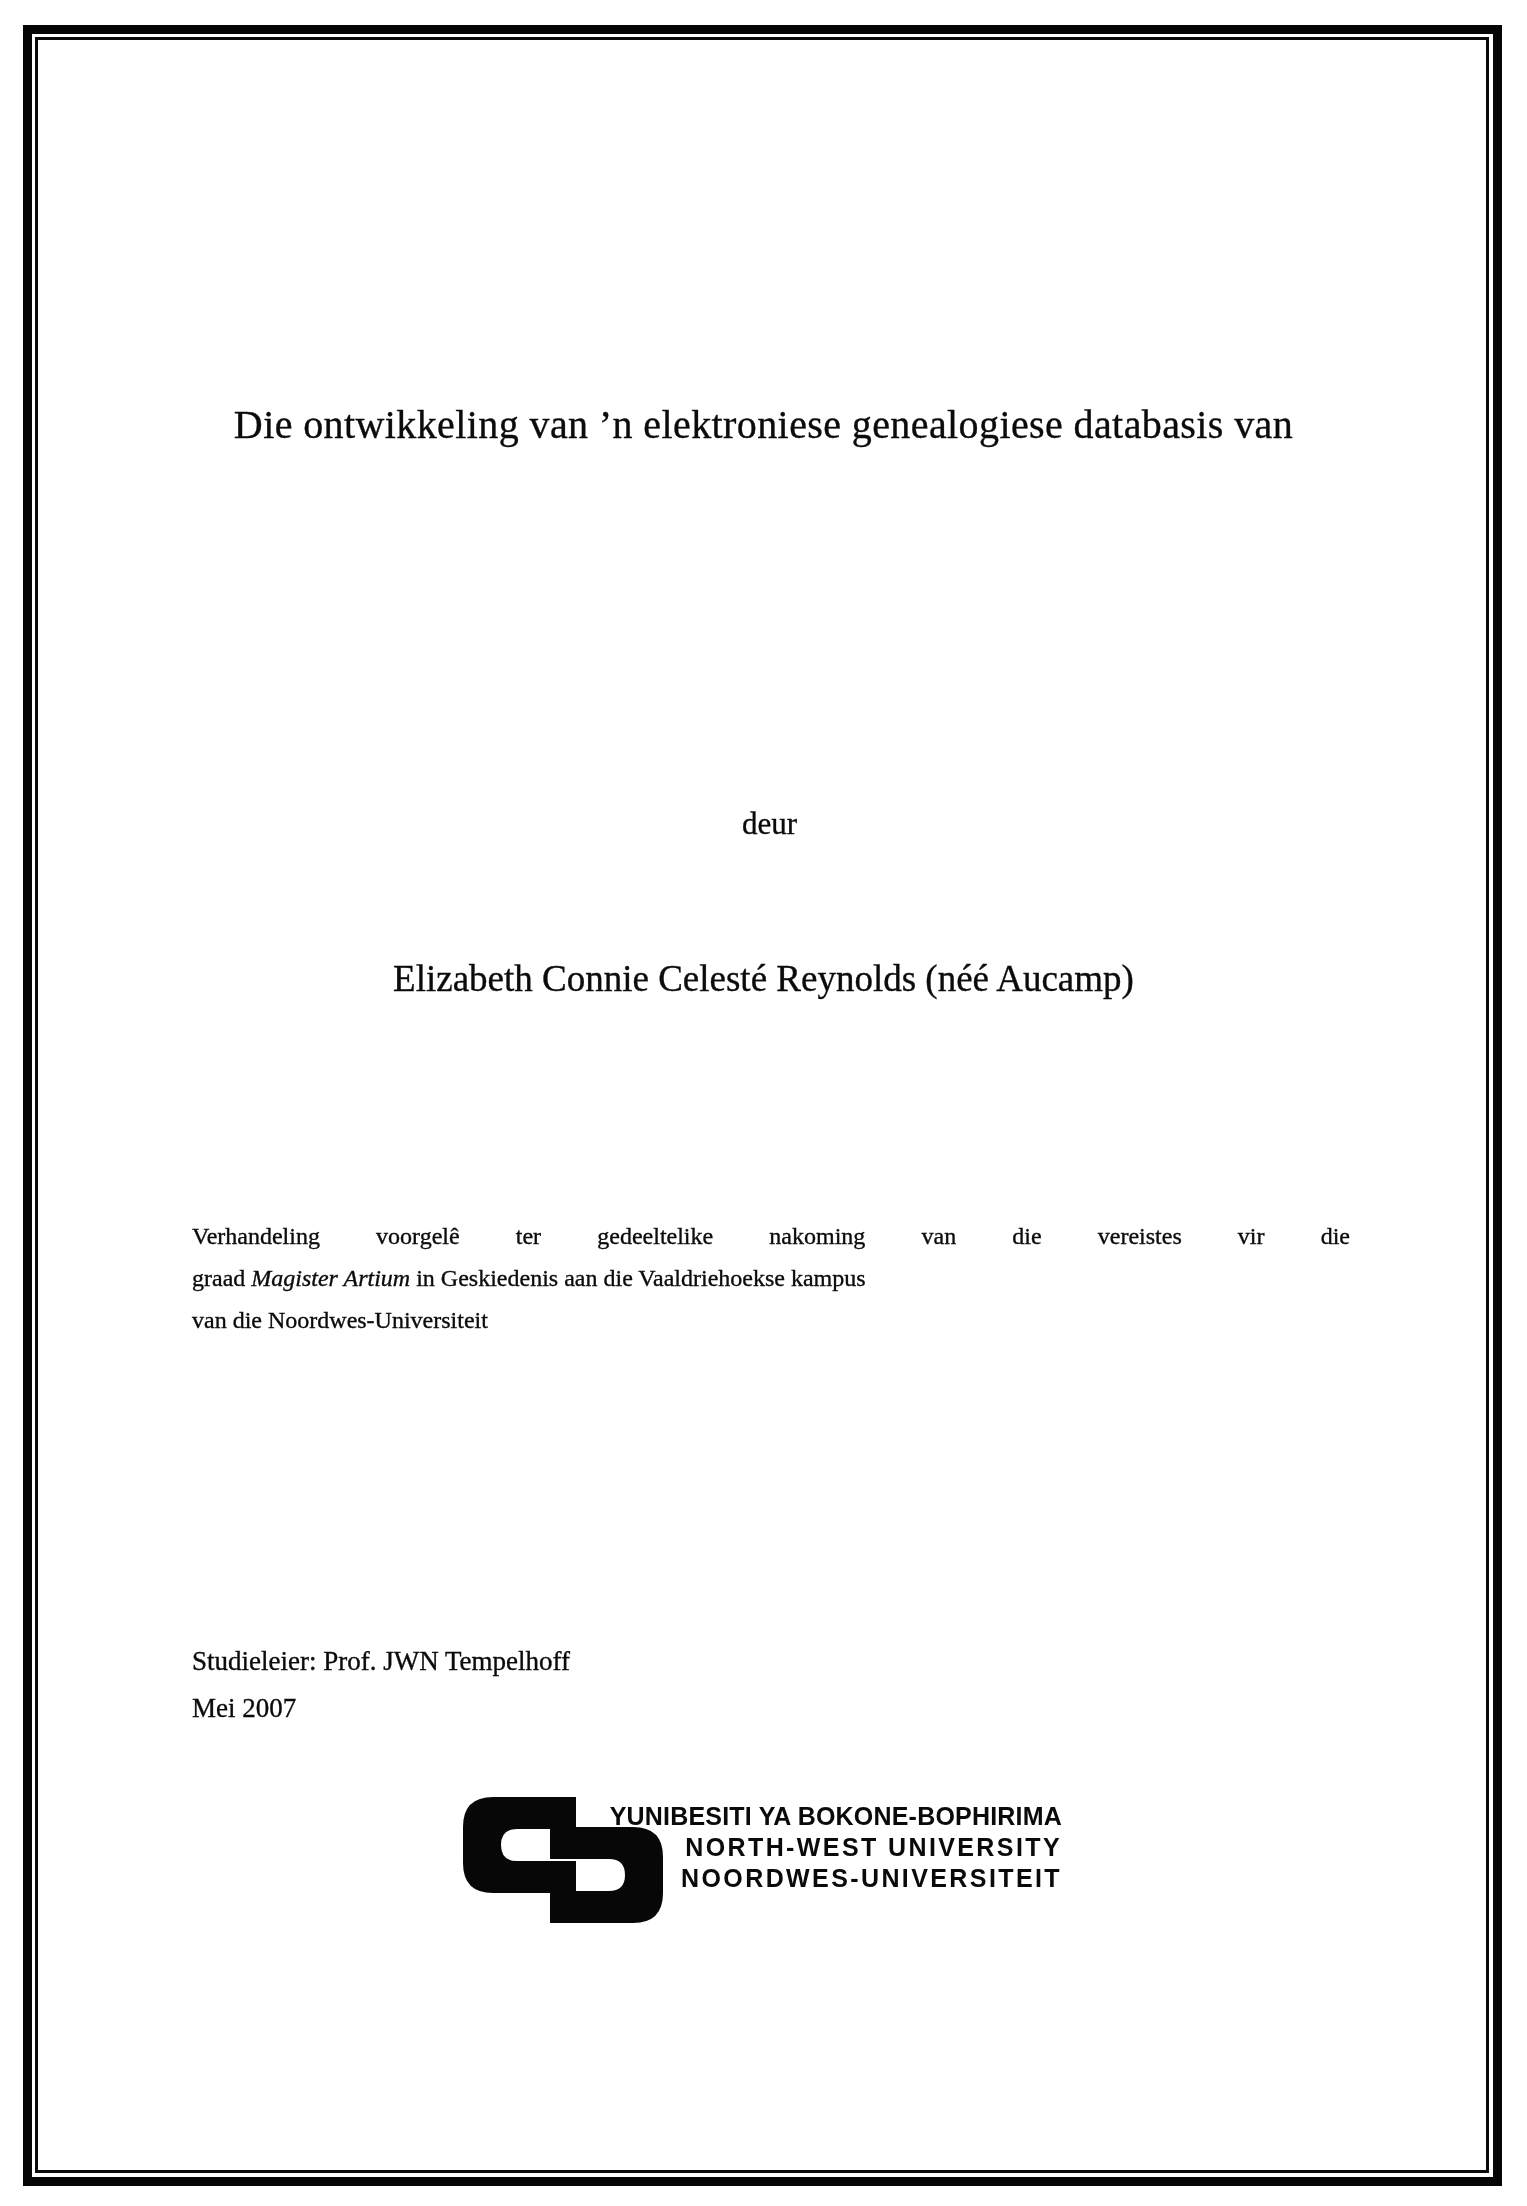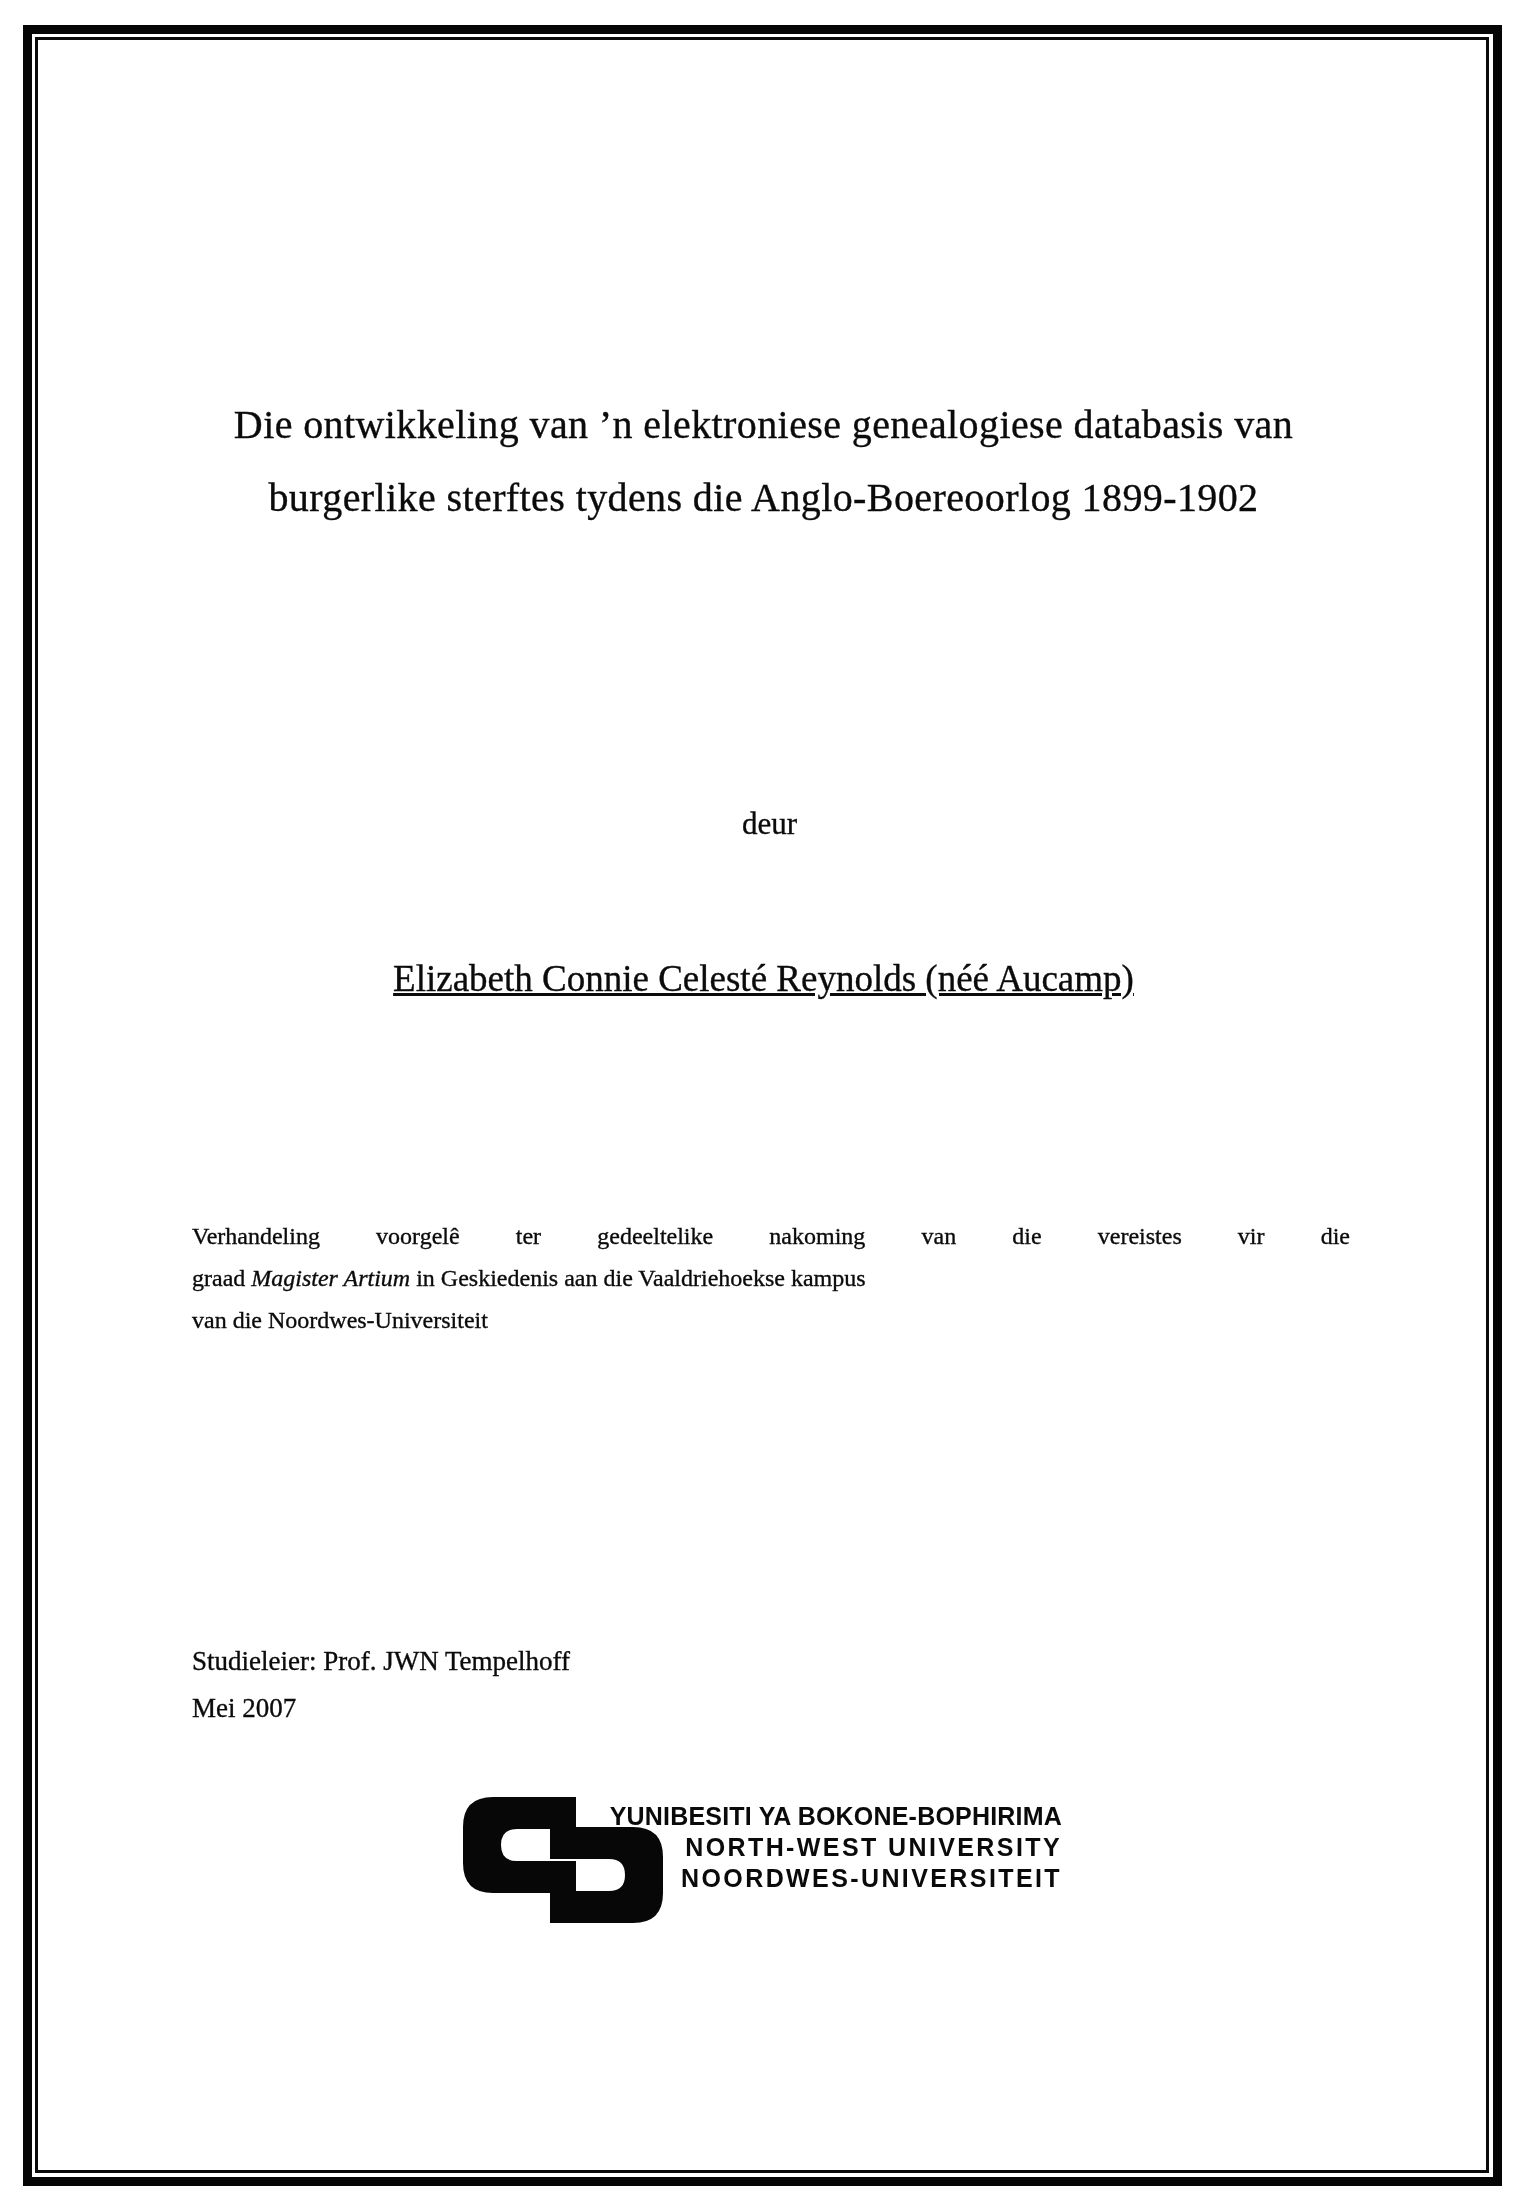--- a/index.html
+++ b/index.html
@@ -50,21 +50,20 @@
     top: 806px; left: 0; right: 0;
     text-align: center;
     font-size: 31px;
     padding-left: 12px;
   }
   .author-line {
     position: absolute;
     top: 957px; left: 0; right: 0;
     text-align: center;
     font-size: 37px;
-    text-decoration: underline;
   }
   .statement-block {
     position: absolute;
     top: 1215px; left: 192px;
     width: 1158px;
     font-size: 24px;
     line-height: 42px;
   }
   .justified-line {
     text-align: justify;
@@ -111,21 +110,20 @@
 <div class="page">
 
   <div class="outer-frame">
     <div class="inner-frame"></div>
   </div>
 
   <div class="content">
 
     <div class="title-block serif-text">
       <div>Die ontwikkeling van ’n elektroniese genealogiese databasis van</div>
-      <div>burgerlike sterftes tydens die Anglo-Boereoorlog 1899-1902</div>
     </div>
 
     <div class="byline-label serif-text">deur</div>
 
     <div class="author-line serif-text">Elizabeth Connie Celesté Reynolds (néé Aucamp)</div>
 
     <div class="statement-block serif-text">
       <div class="justified-line">Verhandeling voorgelê ter gedeeltelike nakoming van die vereistes vir die</div>
       <div><span>graad </span><span class="italic">Magister Artium</span><span> in Geskiedenis aan die Vaaldriehoekse kampus</span></div>
       <div>van die Noordwes-Universiteit</div>

